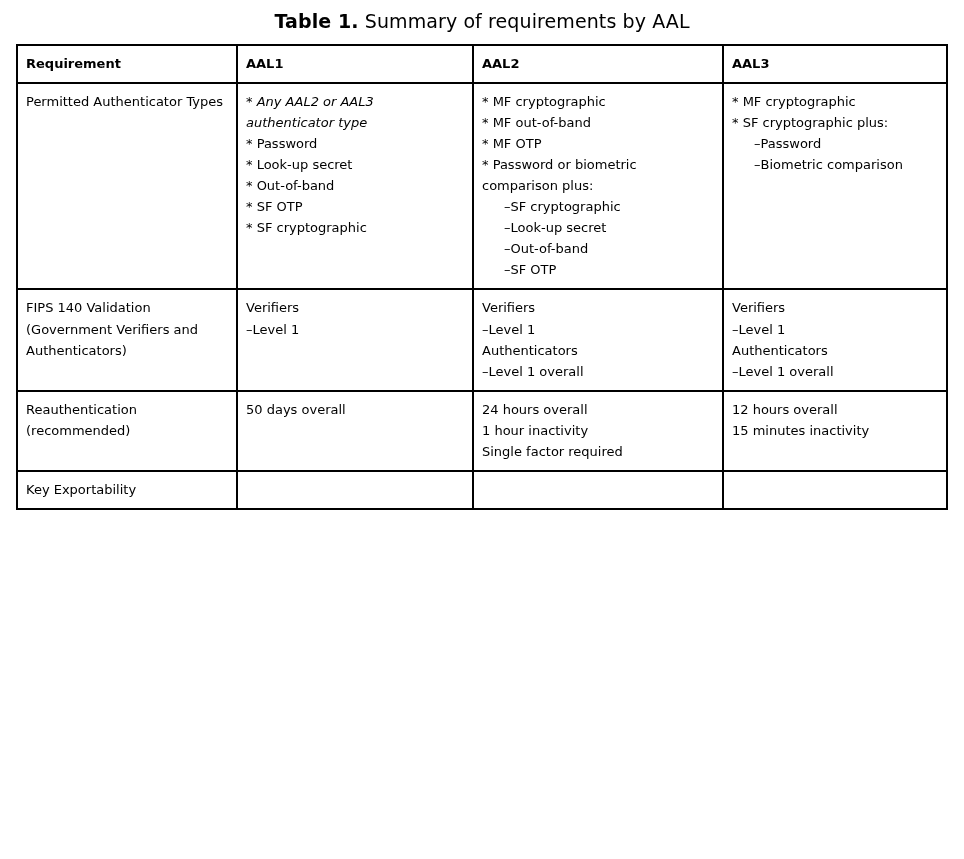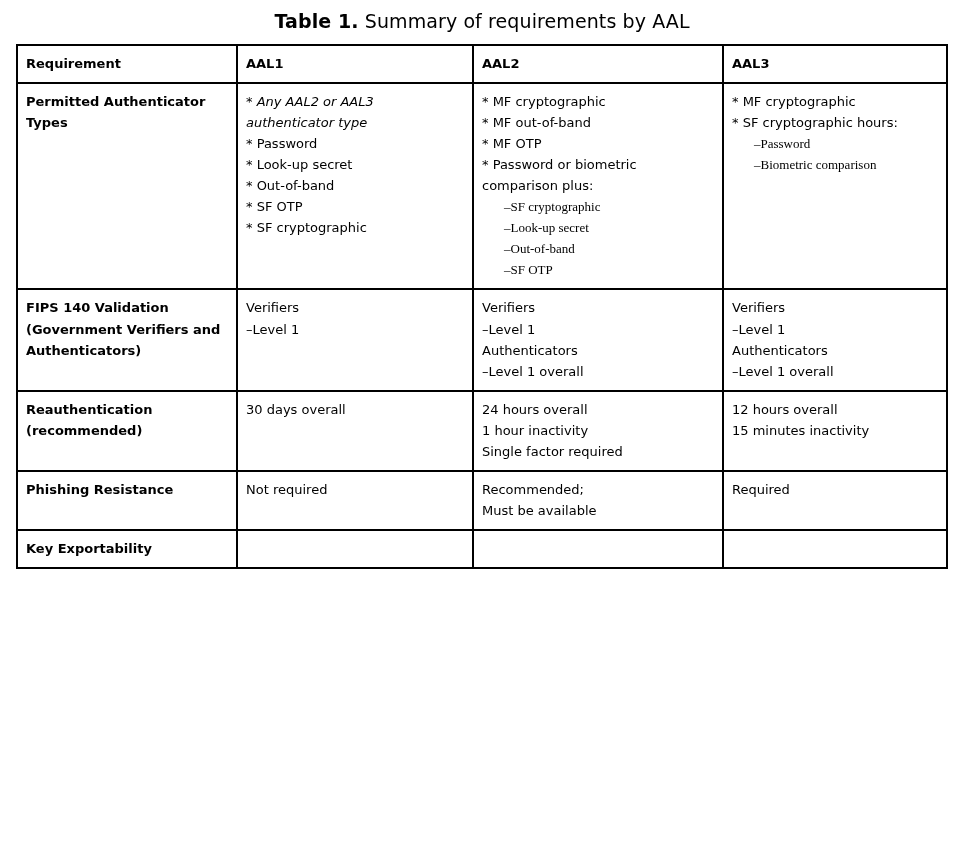--- a/index.html
+++ b/index.html
@@ -45,30 +45,30 @@
     line-height: 1.62;
     text-align: left;
   }
   th.col-head {
     font-weight: bold;
     font-size: 19px;
     padding-top: 6px;
     padding-bottom: 7px;
   }
   td.rowhead {
-    font-weight: bold;
+    font-weight: normal;
   }
   .col0 { width: 220px; }
   .col1 { width: 236px; }
   .col2 { width: 250px; }
   .col3 { width: 224px; }
   .cell-lines > div { white-space: pre-wrap; }
   .ital { font-style: italic; }
   .bold { font-weight: normal; }
-  .indent { padding-left: 22px; font-family: Liberation Serif, serif; }
+  .indent { padding-left: 22px; }
 </style>
 </head>
 <body>
 
 <div class="page">
 
   <div class="caption">
     <span class="caption-label">Table 1.</span><span> Summary of requirements by AAL</span>
   </div>
 
@@ -103,21 +103,21 @@
             <div>* MF out-of-band</div>
             <div>* MF OTP</div>
             <div>* Password or biometric comparison plus:</div>
             <div class="indent">–SF cryptographic</div>
             <div class="indent">–Look-up secret</div>
             <div class="indent">–Out-of-band</div>
             <div class="indent">–SF OTP</div>
           </td>
           <td class="cell-lines">
             <div>* MF cryptographic</div>
-            <div>* SF cryptographic hours:</div>
+            <div>* SF cryptographic plus:</div>
             <div class="indent">–Password</div>
             <div class="indent">–Biometric comparison</div>
           </td>
         </tr>
         <tr>
           <td class="rowhead">FIPS 140 Validation (Government Verifiers and Authenticators)</td>
           <td class="cell-lines">
             <div class="bold">Verifiers</div>
             <div>–Level 1</div>
           </td>
@@ -130,43 +130,30 @@
           <td class="cell-lines">
             <div class="bold">Verifiers</div>
             <div>–Level 1</div>
             <div class="bold">Authenticators</div>
             <div>–Level 1 overall</div>
           </td>
         </tr>
         <tr>
           <td class="rowhead">Reauthentication (recommended)</td>
           <td class="cell-lines">
-            <div>30 days overall</div>
+            <div>50 days overall</div>
           </td>
           <td class="cell-lines">
             <div>24 hours overall</div>
             <div>1 hour inactivity</div>
             <div>Single factor required</div>
           </td>
           <td class="cell-lines">
             <div>12 hours overall</div>
             <div>15 minutes inactivity</div>
-          </td>
-        </tr>
-        <tr>
-          <td class="rowhead">Phishing Resistance</td>
-          <td class="cell-lines">
-            <div>Not required</div>
-          </td>
-          <td class="cell-lines">
-            <div>Recommended;</div>
-            <div>Must be available</div>
-          </td>
-          <td class="cell-lines">
-            <div>Required</div>
           </td>
         </tr>
         <tr>
           <td class="rowhead">Key Exportability</td>
           <td class="cell-lines"></td>
           <td class="cell-lines"></td>
           <td class="cell-lines"></td>
         </tr>
       </tbody>
   </table>

